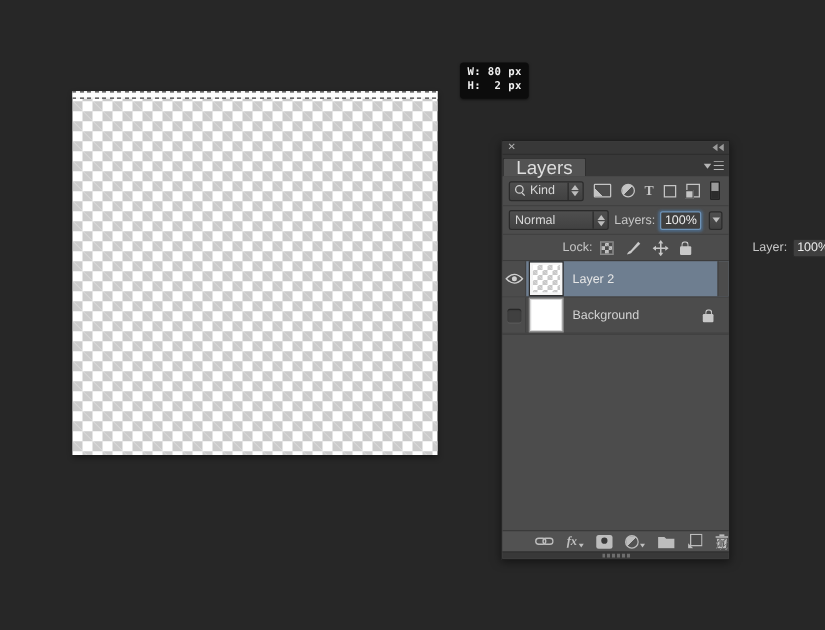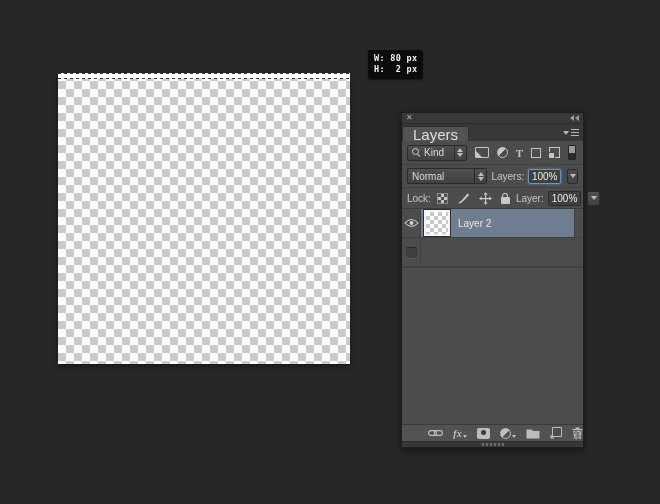--- a/index.html
+++ b/index.html
@@ -105,21 +105,21 @@
     background:linear-gradient(45deg,#c4c4c4 28%, transparent 29%); }
   .icon-adjcircle { width:11px; height:11px; border:1px solid #c4c4c4; border-radius:50%;
     background:linear-gradient(135deg,#c4c4c4 50%, transparent 50%); }
   .icon-type { font-size:11px; font-weight:bold; color:#c4c4c4; font-family:"Liberation Serif", serif; }
   .icon-shape { width:10px; height:10px; border:1px solid #c4c4c4; }
   .icon-smart { position:relative; width:11px; height:11px; border:1px solid #c4c4c4; }
   .icon-smart::after { content:""; position:absolute; left:-2px; bottom:-2px; width:5px; height:5px; background:#c4c4c4; border:1px solid #4c4c4c; }
   .icon-toggle { width:8px; height:15px; border-radius:1px; border:1px solid #242424;
     background:linear-gradient(#9a9a9a 0 50%, #2c2c2c 50% 100%); }
 
-  .label { color:#c6c6c6; }
+  .label { color:#c6c6c6;margin-left:43px; }
   .value-box {
     height:15px; min-width:33px; padding:0 3px;
     background:#3f3f3f; border:1px solid #2a2a2a; border-radius:2px;
     color:#ececec; display:flex; align-items:center; justify-content:center;text-align:right;
   }
   .value-box.focused { border:1px solid #6f93b6; box-shadow:0 0 2px 1px rgba(79,125,175,.55); }
   .arrow-btn { width:13px; height:15px; margin-left:2px;
     background:linear-gradient(#4f4f4f,#414141); border:1px solid #2a2a2a; border-radius:2px;
     display:flex; align-items:center; justify-content:center; }
   .arrow-btn i { width:0; height:0; border-left:3px solid transparent; border-right:3px solid transparent; border-top:4px solid #bdbdbd; }
@@ -317,20 +317,25 @@
           <span class="thumb transparent"></span>
           <span class="layer-name">Layer 2</span>
           <span class="scroll-gap"></span>
         </div>
       </div>
 
       <div class="layer-row background">
         <div class="eye-col">
           <span class="eye-well"></span>
         </div>
+        <div class="row-main">
+          <span class="thumb white"></span>
+          <span class="layer-name">Background</span>
+          <span class="row-lock padlock"></span>
+        </div>
       </div>
 
     </div>
 
     <div class="empty-area"></div>
 
     <div class="bottom-bar">
       <span class="bb">
         <svg width="15" height="8" viewBox="0 0 15 8">
           <g fill="none" stroke="#bdbdbd" stroke-width="1.1">

